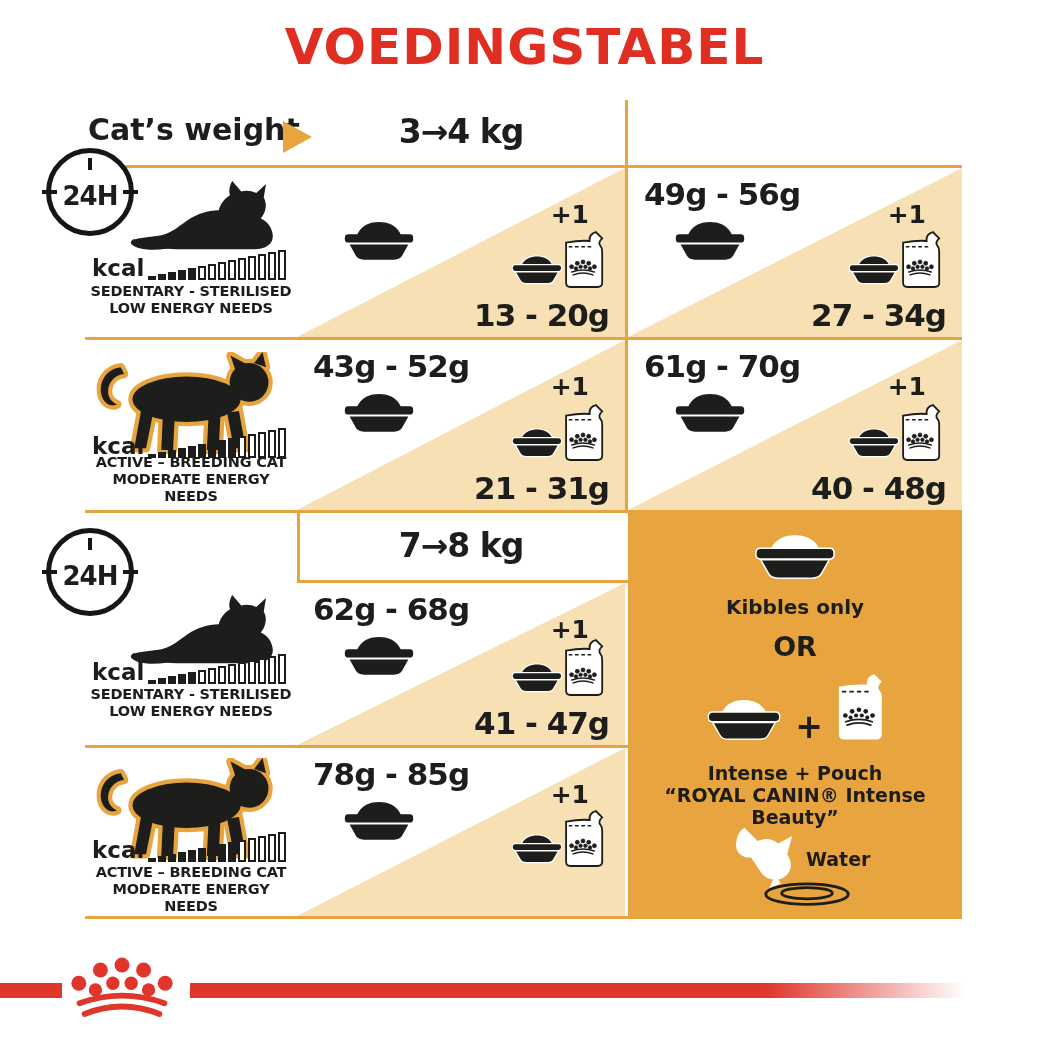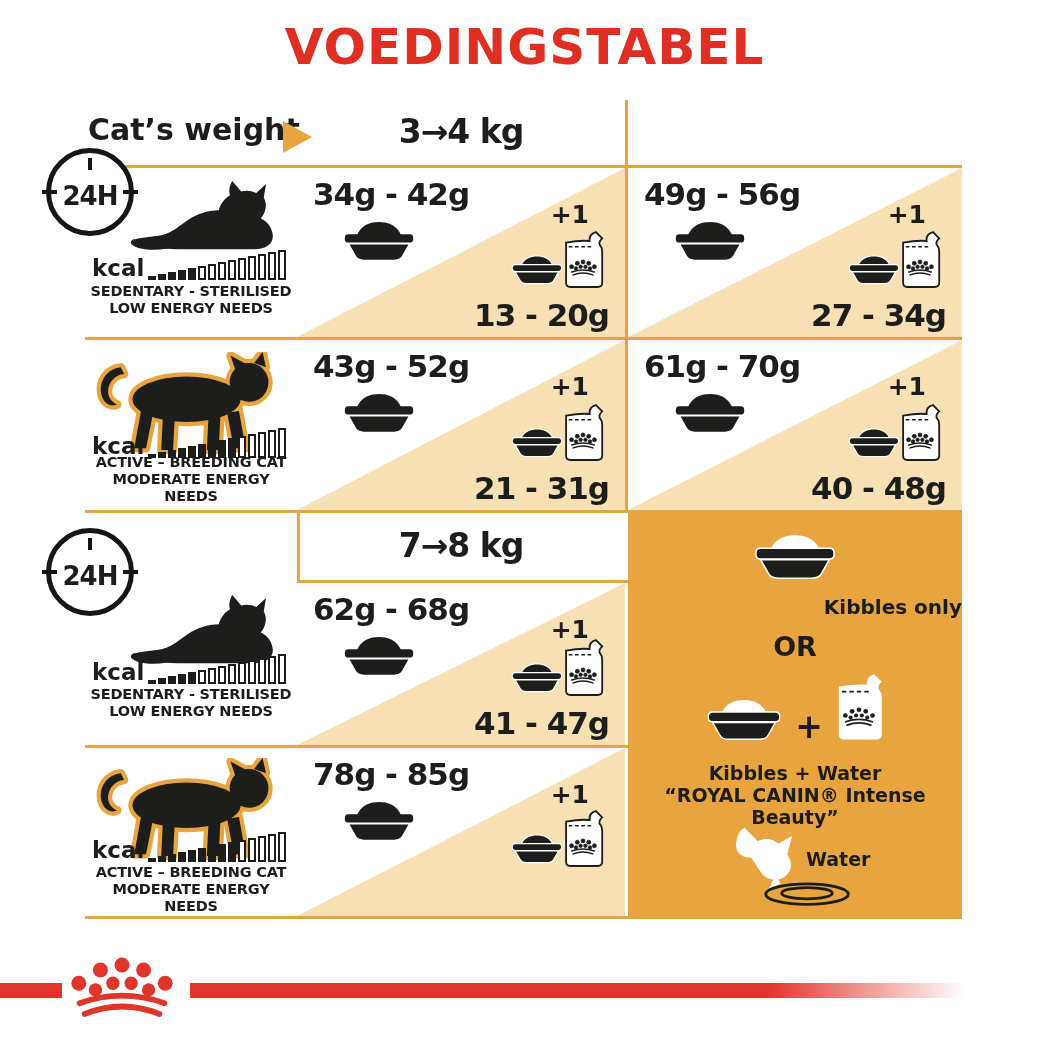--- a/index.html
+++ b/index.html
@@ -244,21 +244,20 @@
         <div class="bar" style="height: 30px;"></div>
       </div>
   </div>
   <div class="plabel" style="top:864px;">
     <div>ACTIVE – BREEDING CAT</div>
     <div>MODERATE ENERGY NEEDS</div>
   </div>
 
   <div class="cell" style="left:297px;top:168px;width:328px;height:169px;">
     <div class="tri"></div>
-    <div class="kib">34g - 42g</div>
     <svg class="bowlsvg bowl-ink" viewBox="0 0 120 62">
         <use href="#p-dome"></use>
         <use href="#p-rim"></use>
         <use href="#p-body"></use>
       </svg>
     <div class="plus">+1</div>
     <svg class="combo" viewBox="0 0 195 125">
       <g class="pouchA">
           <use href="#p-pouch" transform="translate(102,2)"></use>
         </g>
@@ -379,36 +378,36 @@
         </g>
     </svg>
   </div>
 
   <div class="panel">
     <svg class="bowl-panel" style="position:absolute;left:121px;top:20px;width:92px;" viewBox="0 0 120 62">
       <use class="dome" href="#p-dome"></use>
         <use class="rim" href="#p-rim"></use>
         <use class="bodyp" href="#p-body"></use>
     </svg>
-    <div class="ptext" style="top:82px;font-size:20px;text-align:right;">Kibbles only</div>
+    <div class="ptext" style="top:82px;font-size:20px;">Kibbles only</div>
     <div class="ptext" style="top:118px;font-size:27px;">OR</div>
     <div style="position:absolute;left:0;top:160px;width:100%;display:flex;align-items:flex-end;justify-content:center;gap:9px;">
       <svg class="bowl-panel" style="width:84px;" viewBox="0 0 120 62">
         <use class="dome" href="#p-dome"></use>
           <use class="rim" href="#p-rim"></use>
           <use class="bodyp" href="#p-body"></use>
       </svg>
       <div style="font-size:33px;font-weight:700;line-height:0.9;">+</div>
       <svg style="width:56px;" viewBox="0 0 90 110">
         <g class="pouchB">
             <use href="#p-pouch"></use>
           </g>
       </svg>
     </div>
-    <div class="ptext" style="top:250px;font-size:19px;line-height:1.15;">Kibbles + Water</div>
+    <div class="ptext" style="top:250px;font-size:19px;line-height:1.15;">Intense + Pouch</div>
     <div class="ptext" style="top:272px;font-size:19px;line-height:1.15;">“ROYAL CANIN® Intense Beauty”</div>
     <svg class="drink" style="position:absolute;left:100px;top:305px;width:74px;" viewBox="0 0 90 92">
         <use href="#p-cat-drink"></use>
       </svg>
     <div style="position:absolute;left:178px;top:335px;font-size:19px;font-weight:700;">Water</div>
     <svg style="position:absolute;left:134px;top:368px;width:90px;" viewBox="0 0 96 28">
       <ellipse cx="48" cy="14" rx="44" ry="11" fill="none" stroke="#1D1D1B" stroke-width="3"></ellipse>
       <ellipse cx="48" cy="13" rx="27" ry="6" fill="none" stroke="#1D1D1B" stroke-width="3"></ellipse>
     </svg>
   </div>

